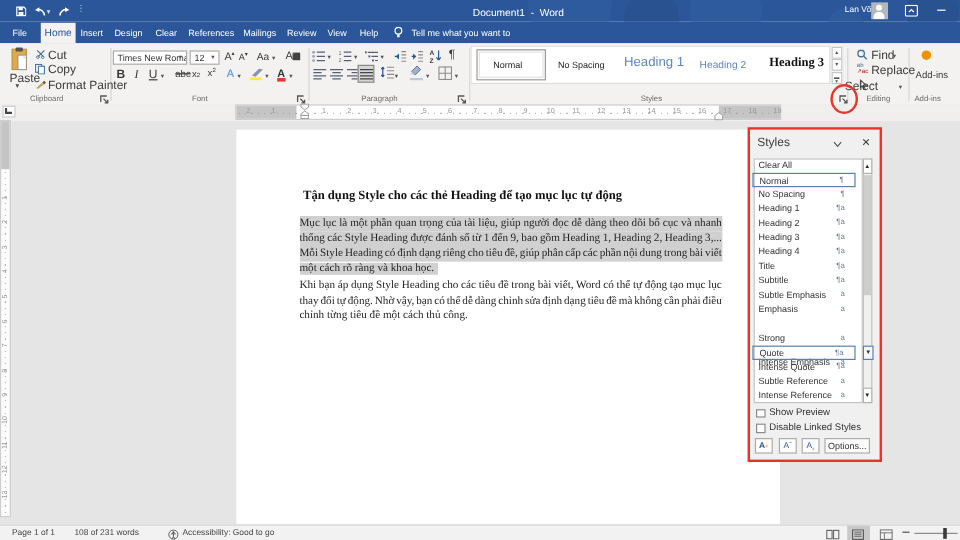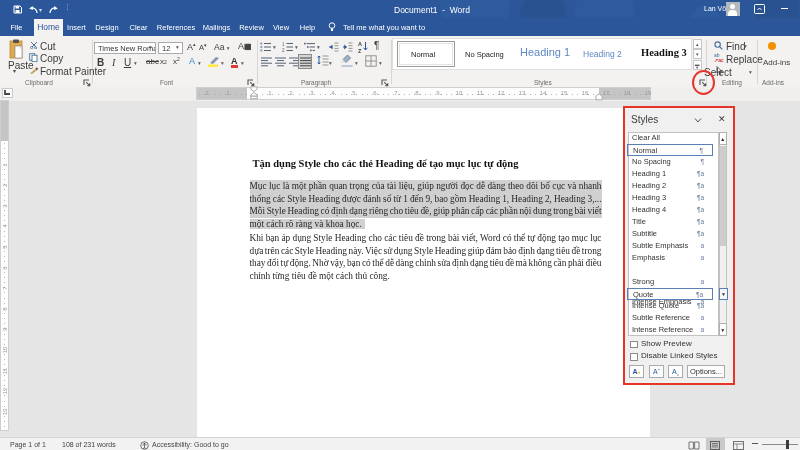--- a/index.html
+++ b/index.html
@@ -358,21 +358,20 @@
   <div id="docarea">
     <div id="page">
     <div class="abs" style="left:55.5px;top:50px;width:352px;font-family:'Liberation Serif',serif;font-size:10.5px;font-weight:bold;color:#111;white-space:nowrap;">Tận dụng Style cho các thẻ Heading để tạo mục lục tự động</div>
     <div class="abs" style="left:52.5px;top:72.1px;">
       <div class="docline hl1">Mục lục là một phần quan trọng của tài liệu, giúp người đọc dễ dàng theo dõi bố cục và nhanh</div>
           <div class="docline hl1">thống các Style Heading được đánh số từ 1 đến 9, bao gồm Heading 1, Heading 2, Heading 3,...</div>
           <div class="docline hl1">Mỗi Style Heading có định dạng riêng cho tiêu đề, giúp phân cấp các phần nội dung trong bài viết</div>
           <div class="docline last"><span class="hl" style="padding-right:3px;">một cách rõ ràng và khoa học.</span></div>
       <div style="height:2px"></div>
       <div class="docline">Khi bạn áp dụng Style Heading cho các tiêu đề trong bài viết, Word có thể tự động tạo mục lục</div>
-          <div class="docline">dựa trên các Style Heading này. Việc sử dụng Style Heading giúp đảm bảo định dạng tiêu đề trong</div>
           <div class="docline">thay đổi tự động. Nhờ vậy, bạn có thể dễ dàng chỉnh sửa định dạng tiêu đề mà không cần phải điều</div>
           <div class="docline last">chỉnh từng tiêu đề một cách thủ công.</div>
     </div>
 </div>
     <div id="vruler">
     <div class="abs" style="left:1px;top:0px;width:7px;height:329px;background:#fdfdfd;box-shadow:0 0 0 1px #d0cecd;"></div>
     <div class="abs" style="left:1px;top:0px;width:7px;height:40px;background:#c5c5c5;"></div>
     <div class="abs" style="left:4px;top:42px;width:1px;height:287px;background:repeating-linear-gradient(#9a9a9a 0,#9a9a9a 1px,transparent 1px,transparent 5.15px);opacity:0.7;"></div>
     <div class="abs" style="left:1px;top:61px;width:7px;text-align:center;font-size:6px;color:#999;transform:rotate(-90deg);">1</div>
         <div class="abs" style="left:1px;top:81px;width:7px;text-align:center;font-size:6px;color:#999;transform:rotate(-90deg);">2</div>

